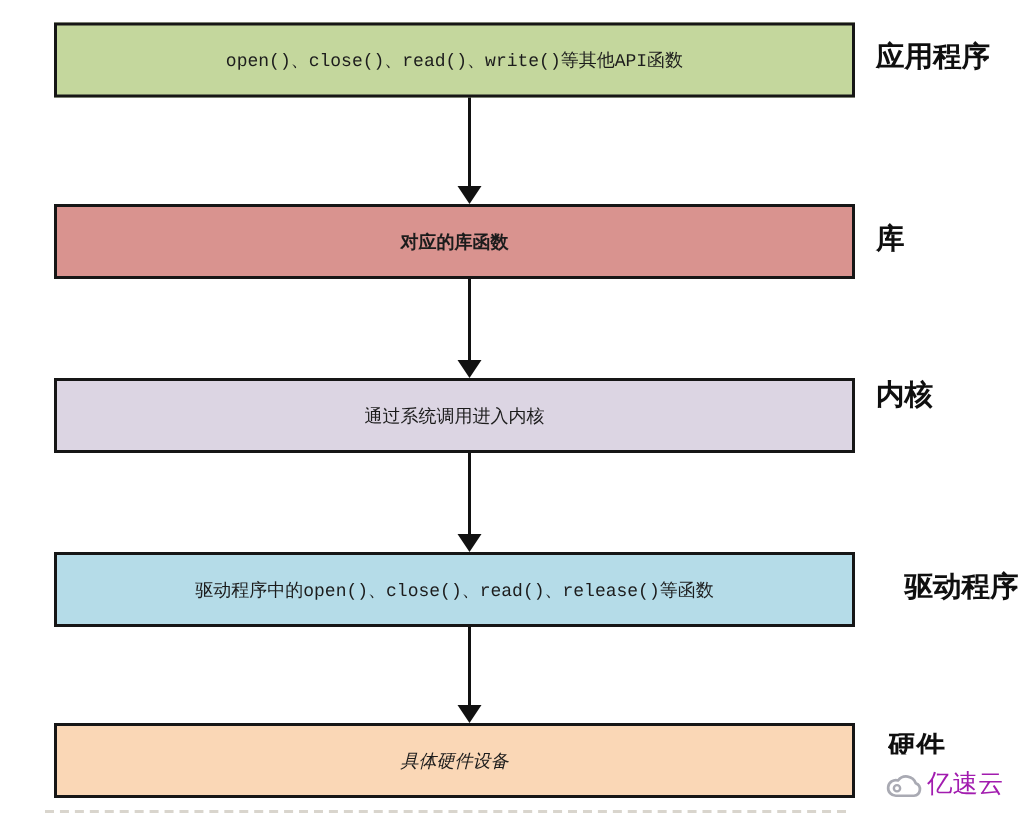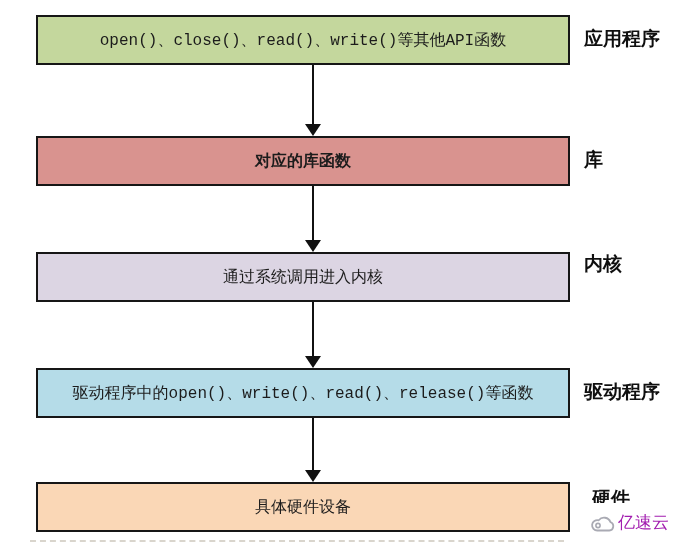--- a/index.html
+++ b/index.html
@@ -6,21 +6,21 @@
   body { background:#ffffff; }
   #canvas {
     position:relative; width:687px; height:548px; background:#ffffff;
     overflow:hidden; font-family:"Liberation Sans", sans-serif;
   }
   .layer-box {
     position:absolute; left:36px; width:534px; height:50px;
     border:2px solid #161616;
     display:flex; align-items:center; justify-content:center; text-align:center;
     font-family:"Liberation Mono","DejaVu Sans Mono",monospace;
-    font-size:16px; color:#1c1c1c; white-space:nowrap;
+    font-size:12px; color:#1c1c1c; white-space:nowrap;
   }
   .side-label {
     position:absolute; left:584px;
     font-family:"Liberation Serif","DejaVu Serif",serif;
     font-weight:bold; font-size:19px; color:#0f0f0f; white-space:nowrap;
     line-height:1.3;
   }
   .side-label.clipped { top:487px; left:592px; height:16px; overflow:hidden; }
   .flow-arrow { position:absolute; left:304px; width:18px; }
   .flow-arrow .arrow-line { position:absolute; left:8px; top:0; width:2px; background:#111111; }
@@ -63,29 +63,29 @@
   </div>
 
   <div class="layer-box" style="top: 252px; background-color: rgb(220, 213, 227); font-family: Liberation Mono, monospace;">通过系统调用进入内核</div>
   <div class="side-label" style="top:252px;text-align:center;">内核</div>
 
   <div class="flow-arrow" style="top:302px; height:66px;">
     <span class="arrow-line" style="height:54px;"></span>
     <span class="arrow-head"></span>
   </div>
 
-  <div class="layer-box" style="top: 368px; background-color: rgb(181, 220, 232);">驱动程序中的open()、write()、read()、release()等函数</div>
-  <div class="side-label" style="top:380px;">驱动程序</div>
+  <div class="layer-box" style="top: 368px; background-color: rgb(181, 220, 232);">驱动程序中的open()、close()、read()、release()等函数</div>
+  <div class="side-label" style="top:380px;margin-left:19px;">驱动程序</div>
 
   <div class="flow-arrow" style="top:418px; height:64px;">
     <span class="arrow-line" style="height:52px;"></span>
     <span class="arrow-head"></span>
   </div>
 
-  <div class="layer-box" style="top: 482px; background-color: rgb(250, 215, 182);">具体硬件设备</div>
+  <div class="layer-box" style="top: 482px; background-color: rgb(250, 215, 182); font-style: italic;">具体硬件设备</div>
   <div class="side-label clipped">硬件</div>
 
   <div class="bottom-dashes"></div>
 
   <div class="watermark">
     <span>
       <svg width="27" height="20" viewBox="0 0 27 20">
         <path d="M8.5 17.5 a5.2 5.2 0 1 1 1.2-10.2 A6.8 6.8 0 0 1 21.5 9.2 a4.3 4.3 0 0 1 -1.2 8.3 z" fill="none" stroke="#a9aab3" stroke-width="1.8" stroke-linejoin="round"></path>
         <circle cx="9" cy="12.5" r="2.1" fill="none" stroke="#a9aab3" stroke-width="1.6"></circle>
       </svg>

